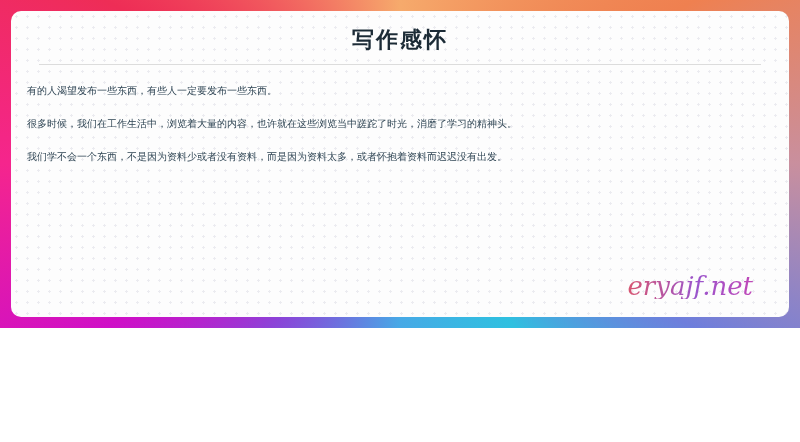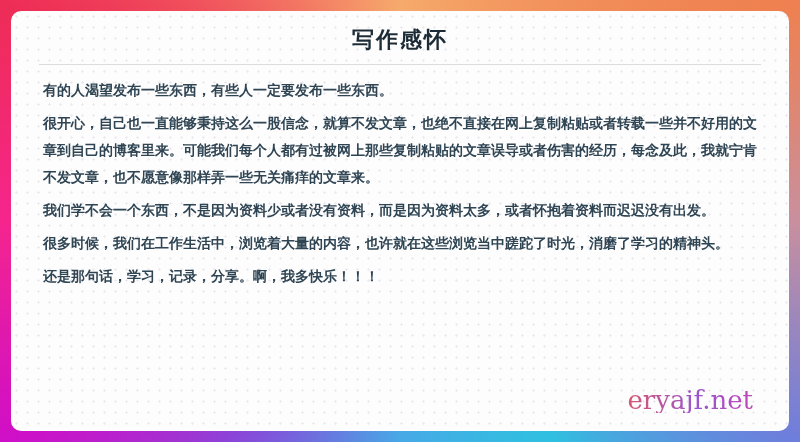--- a/index.html
+++ b/index.html
@@ -4,21 +4,21 @@
 <style>
   html, body {
     margin: 0;
     padding: 0;
     background: #ffffff;
     font-family: "Liberation Sans", "DejaVu Sans", sans-serif;
   }
   .frame {
     position: relative;
     width: 800px;
-    height: 442px;
+    height: 328px;
     box-sizing: border-box;
     padding: 11px;
     overflow: hidden;
     background: conic-gradient(from 0deg at 50% 50%,
       #f6aa6c 0deg,
       #ef8050 61deg,
       #c98f9e 90deg,
       #6e7edc 119deg,
       #2fc0e0 145deg,
       #47a9e6 180deg,
@@ -47,49 +47,47 @@
     color: #1c2b36;
     letter-spacing: 2px;
     margin: 6px 0 9px 0;
   }
   .divider {
     border: none;
     border-top: 1px solid #dcdcdc;
     margin: 0 12px 12px 12px;
   }
   .body p {
-    font-size: 14px;
+    font-size: 10px;
     line-height: 27px;
     color: #2f4554;
-    margin: 6px 16px;
+    margin: 6px 0;
     text-align: justify;
-    font-weight: bold;
   }
   .watermark {
     position: absolute;
     right: 36px;
     bottom: 18px;
     font-family: "DejaVu Serif", "Liberation Serif", serif;
+    font-style: italic;
     font-size: 26px;
     line-height: 1;
     background: linear-gradient(90deg, #d85570 0%, #9a55cc 55%, #c048b8 100%);
     -webkit-background-clip: text;
     background-clip: text;
     color: transparent;
   }
 </style>
 </head>
 <body>
 
 <div class="frame">
   <div class="card">
     <h1 class="title">写作感怀</h1>
     <hr class="divider">
     <div class="body">
       <p>有的人渴望发布一些东西，有些人一定要发布一些东西。</p>
-      <p>很开心，自己也一直能够秉持这么一股信念，就算不发文章，也绝不直接在网上复制粘贴或者转载一些并不好用的文章到自己的博客里来。可能我们每个人都有过被网上那些复制粘贴的文章误导或者伤害的经历，每念及此，我就宁肯不发文章，也不愿意像那样弄一些无关痛痒的文章来。</p>
+      <p>很多时候，我们在工作生活中，浏览着大量的内容，也许就在这些浏览当中蹉跎了时光，消磨了学习的精神头。</p>
       <p>我们学不会一个东西，不是因为资料少或者没有资料，而是因为资料太多，或者怀抱着资料而迟迟没有出发。</p>
-      <p>很多时候，我们在工作生活中，浏览着大量的内容，也许就在这些浏览当中蹉跎了时光，消磨了学习的精神头。</p>
-      <p>还是那句话，学习，记录，分享。啊，我多快乐！！！</p>
     </div>
     <div class="watermark">eryajf.net</div>
   </div>
 </div>
 
 </body></html>

